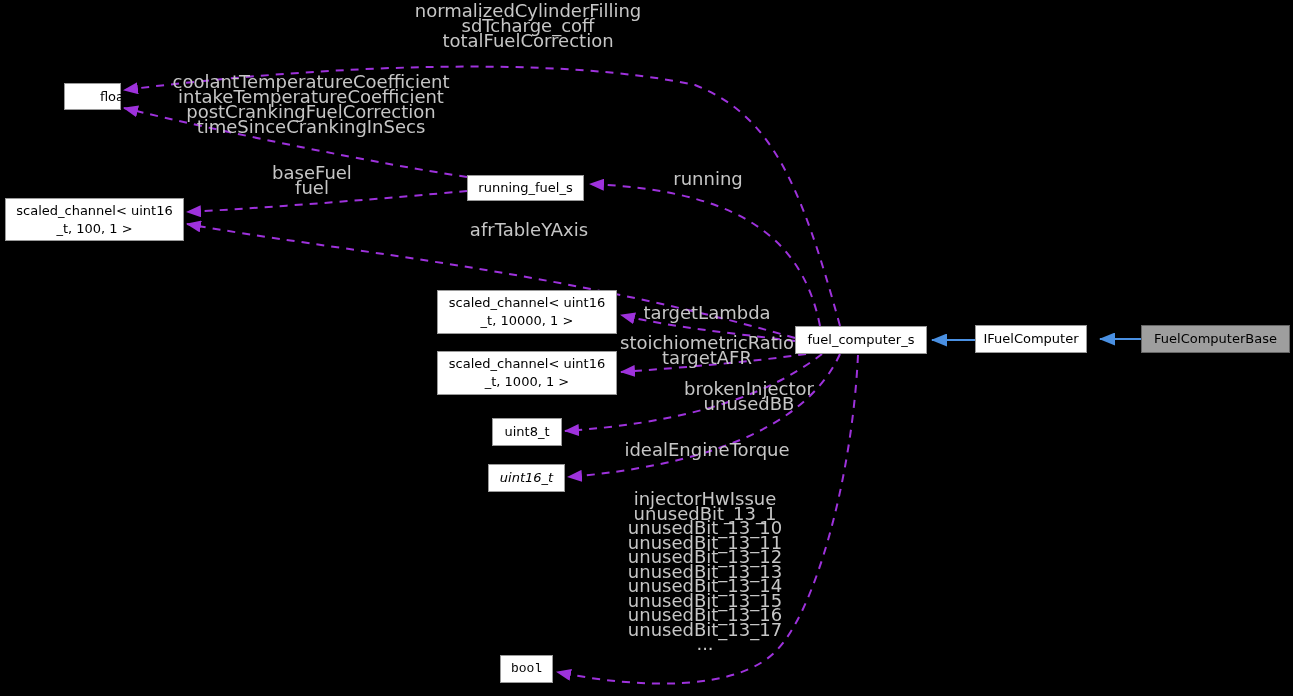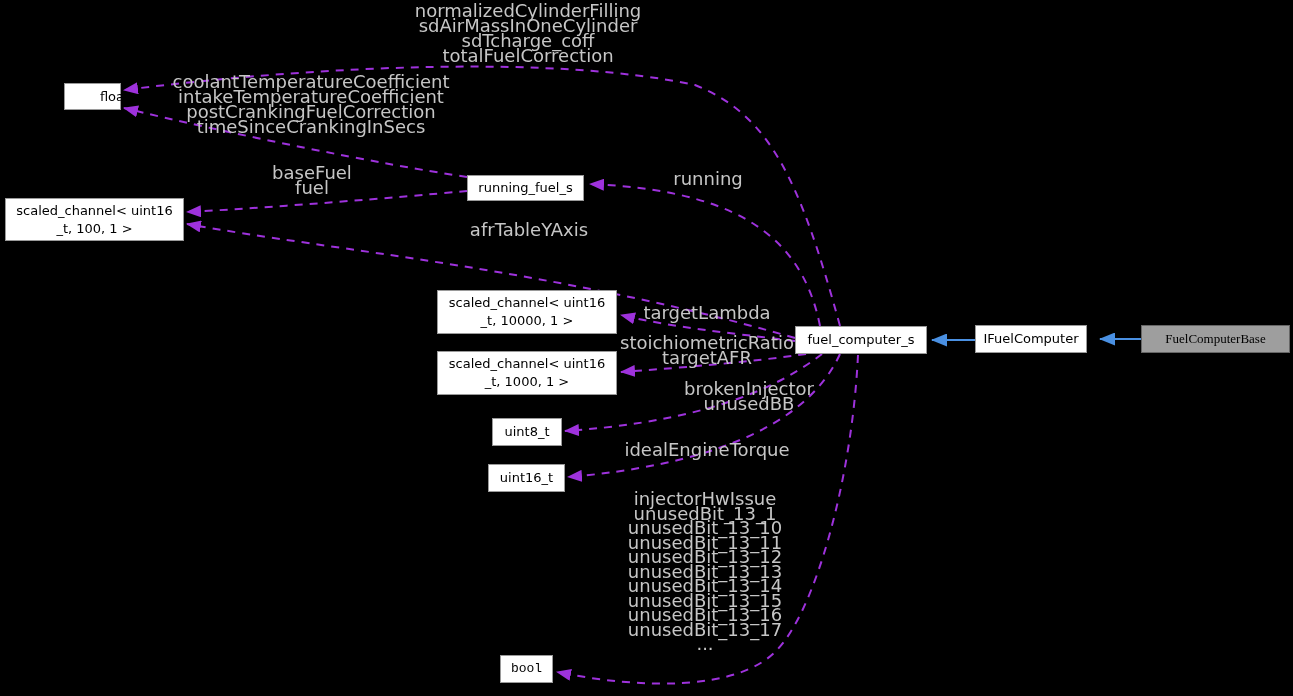--- a/index.html
+++ b/index.html
@@ -87,43 +87,42 @@
 
   <div class="node" style="left:437px;top:351px;width:180px;height:44px;">
     <div>scaled_channel&lt; uint16</div>
     <div>_t, 1000, 1 &gt;</div>
   </div>
 
   <div class="node" style="left:492px;top:418px;width:70px;height:28px;">
     <div>uint8_t</div>
   </div>
 
-  <div class="node" style="left:488px;top:464px;width:77px;height:28px;">
+  <div class="node" style="left:488px;top:464px;width:77px;height:28px;font-style:italic;">
     <div>uint16_t</div>
   </div>
 
   <div class="node" style="left:500px;top:655px;width:53px;height:28px;font-family:Liberation Mono, monospace;">
     <div>bool</div>
   </div>
 
   <div class="node" style="left:795px;top:326px;width:132px;height:28px;">
     <div>fuel_computer_s</div>
   </div>
 
   <div class="node" style="left:975px;top:325px;width:112px;height:28px;">
     <div>IFuelComputer</div>
   </div>
 
-  <div class="node gray" style="left:1141px;top:325px;width:149px;height:28px;font-family:Liberation Serif, serif;">
+  <div class="node gray" style="left:1141px;top:325px;width:149px;height:28px;">
     <div>FuelComputerBase</div>
   </div>
 
   <div class="elabel" style="left:378px;top:3px;width:300px;">
     <div>normalizedCylinderFilling</div>
-    <div>sdAirMassInOneCylinder</div>
     <div>sdTcharge_coff</div>
     <div>totalFuelCorrection</div>
   </div>
 
   <div class="elabel" style="left:161px;top:74px;width:300px;">
     <div>coolantTemperatureCoefficient</div>
     <div>intakeTemperatureCoefficient</div>
     <div>postCrankingFuelCorrection</div>
     <div>timeSinceCrankingInSecs</div>
   </div>

